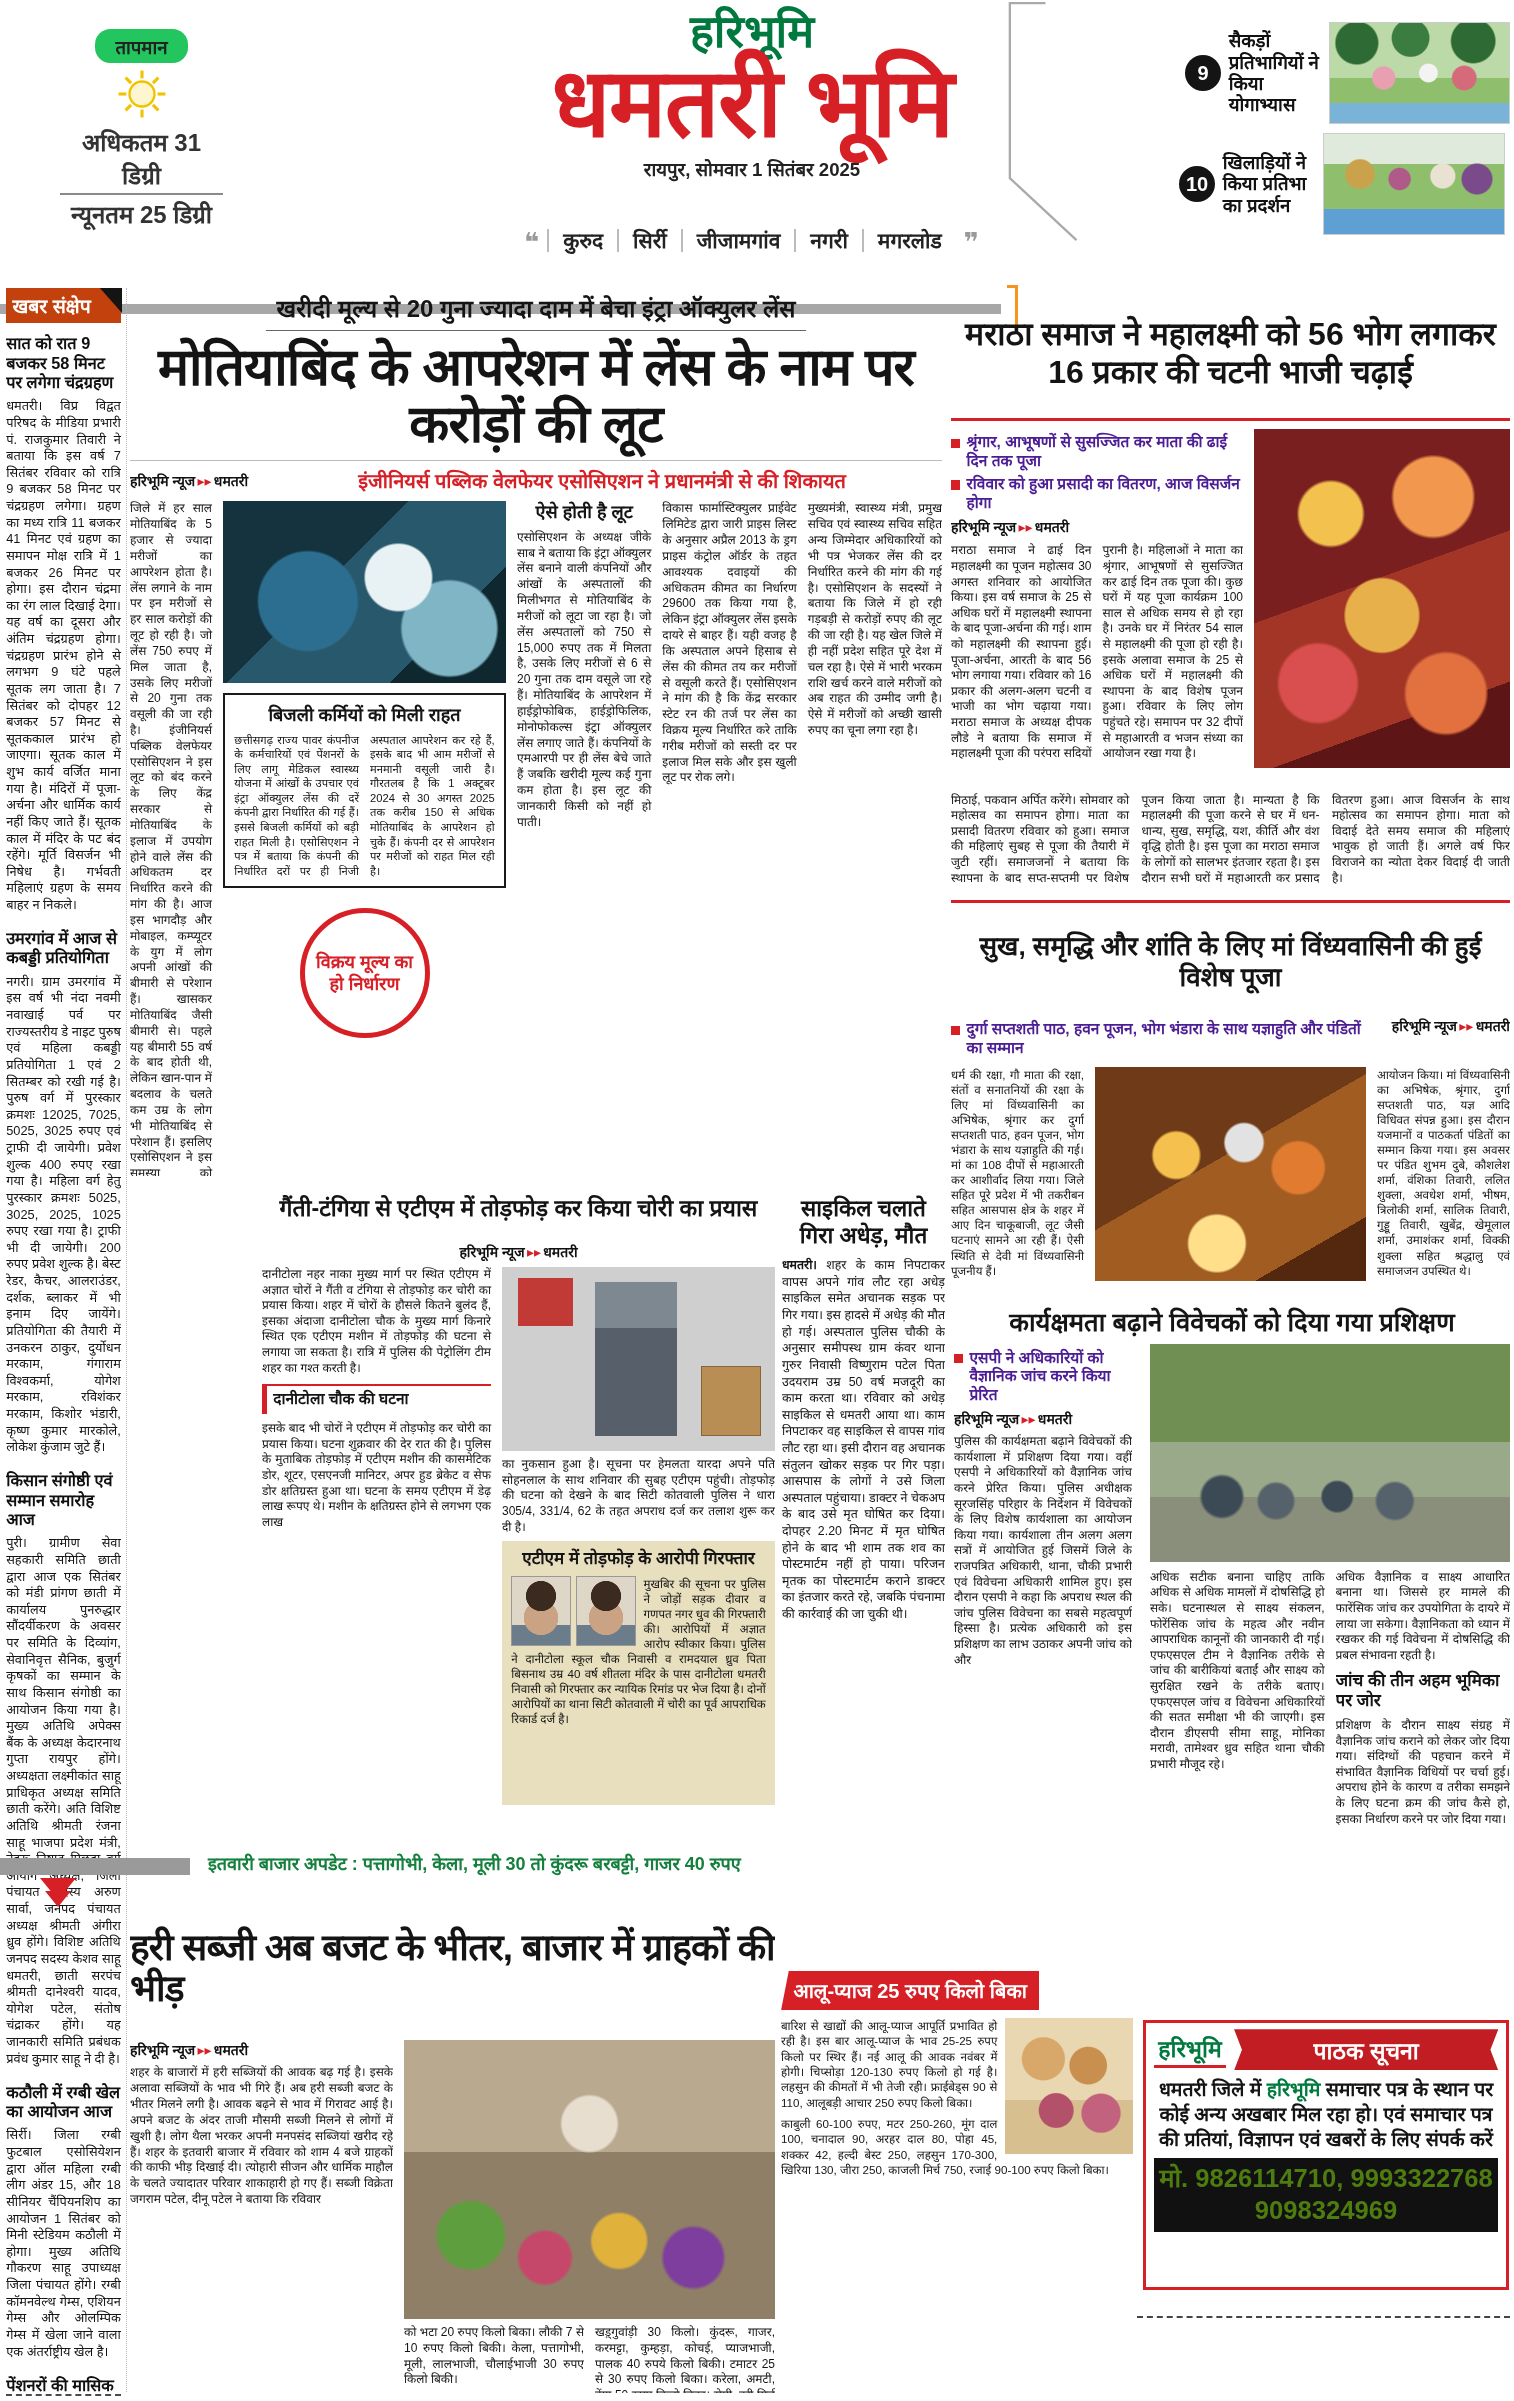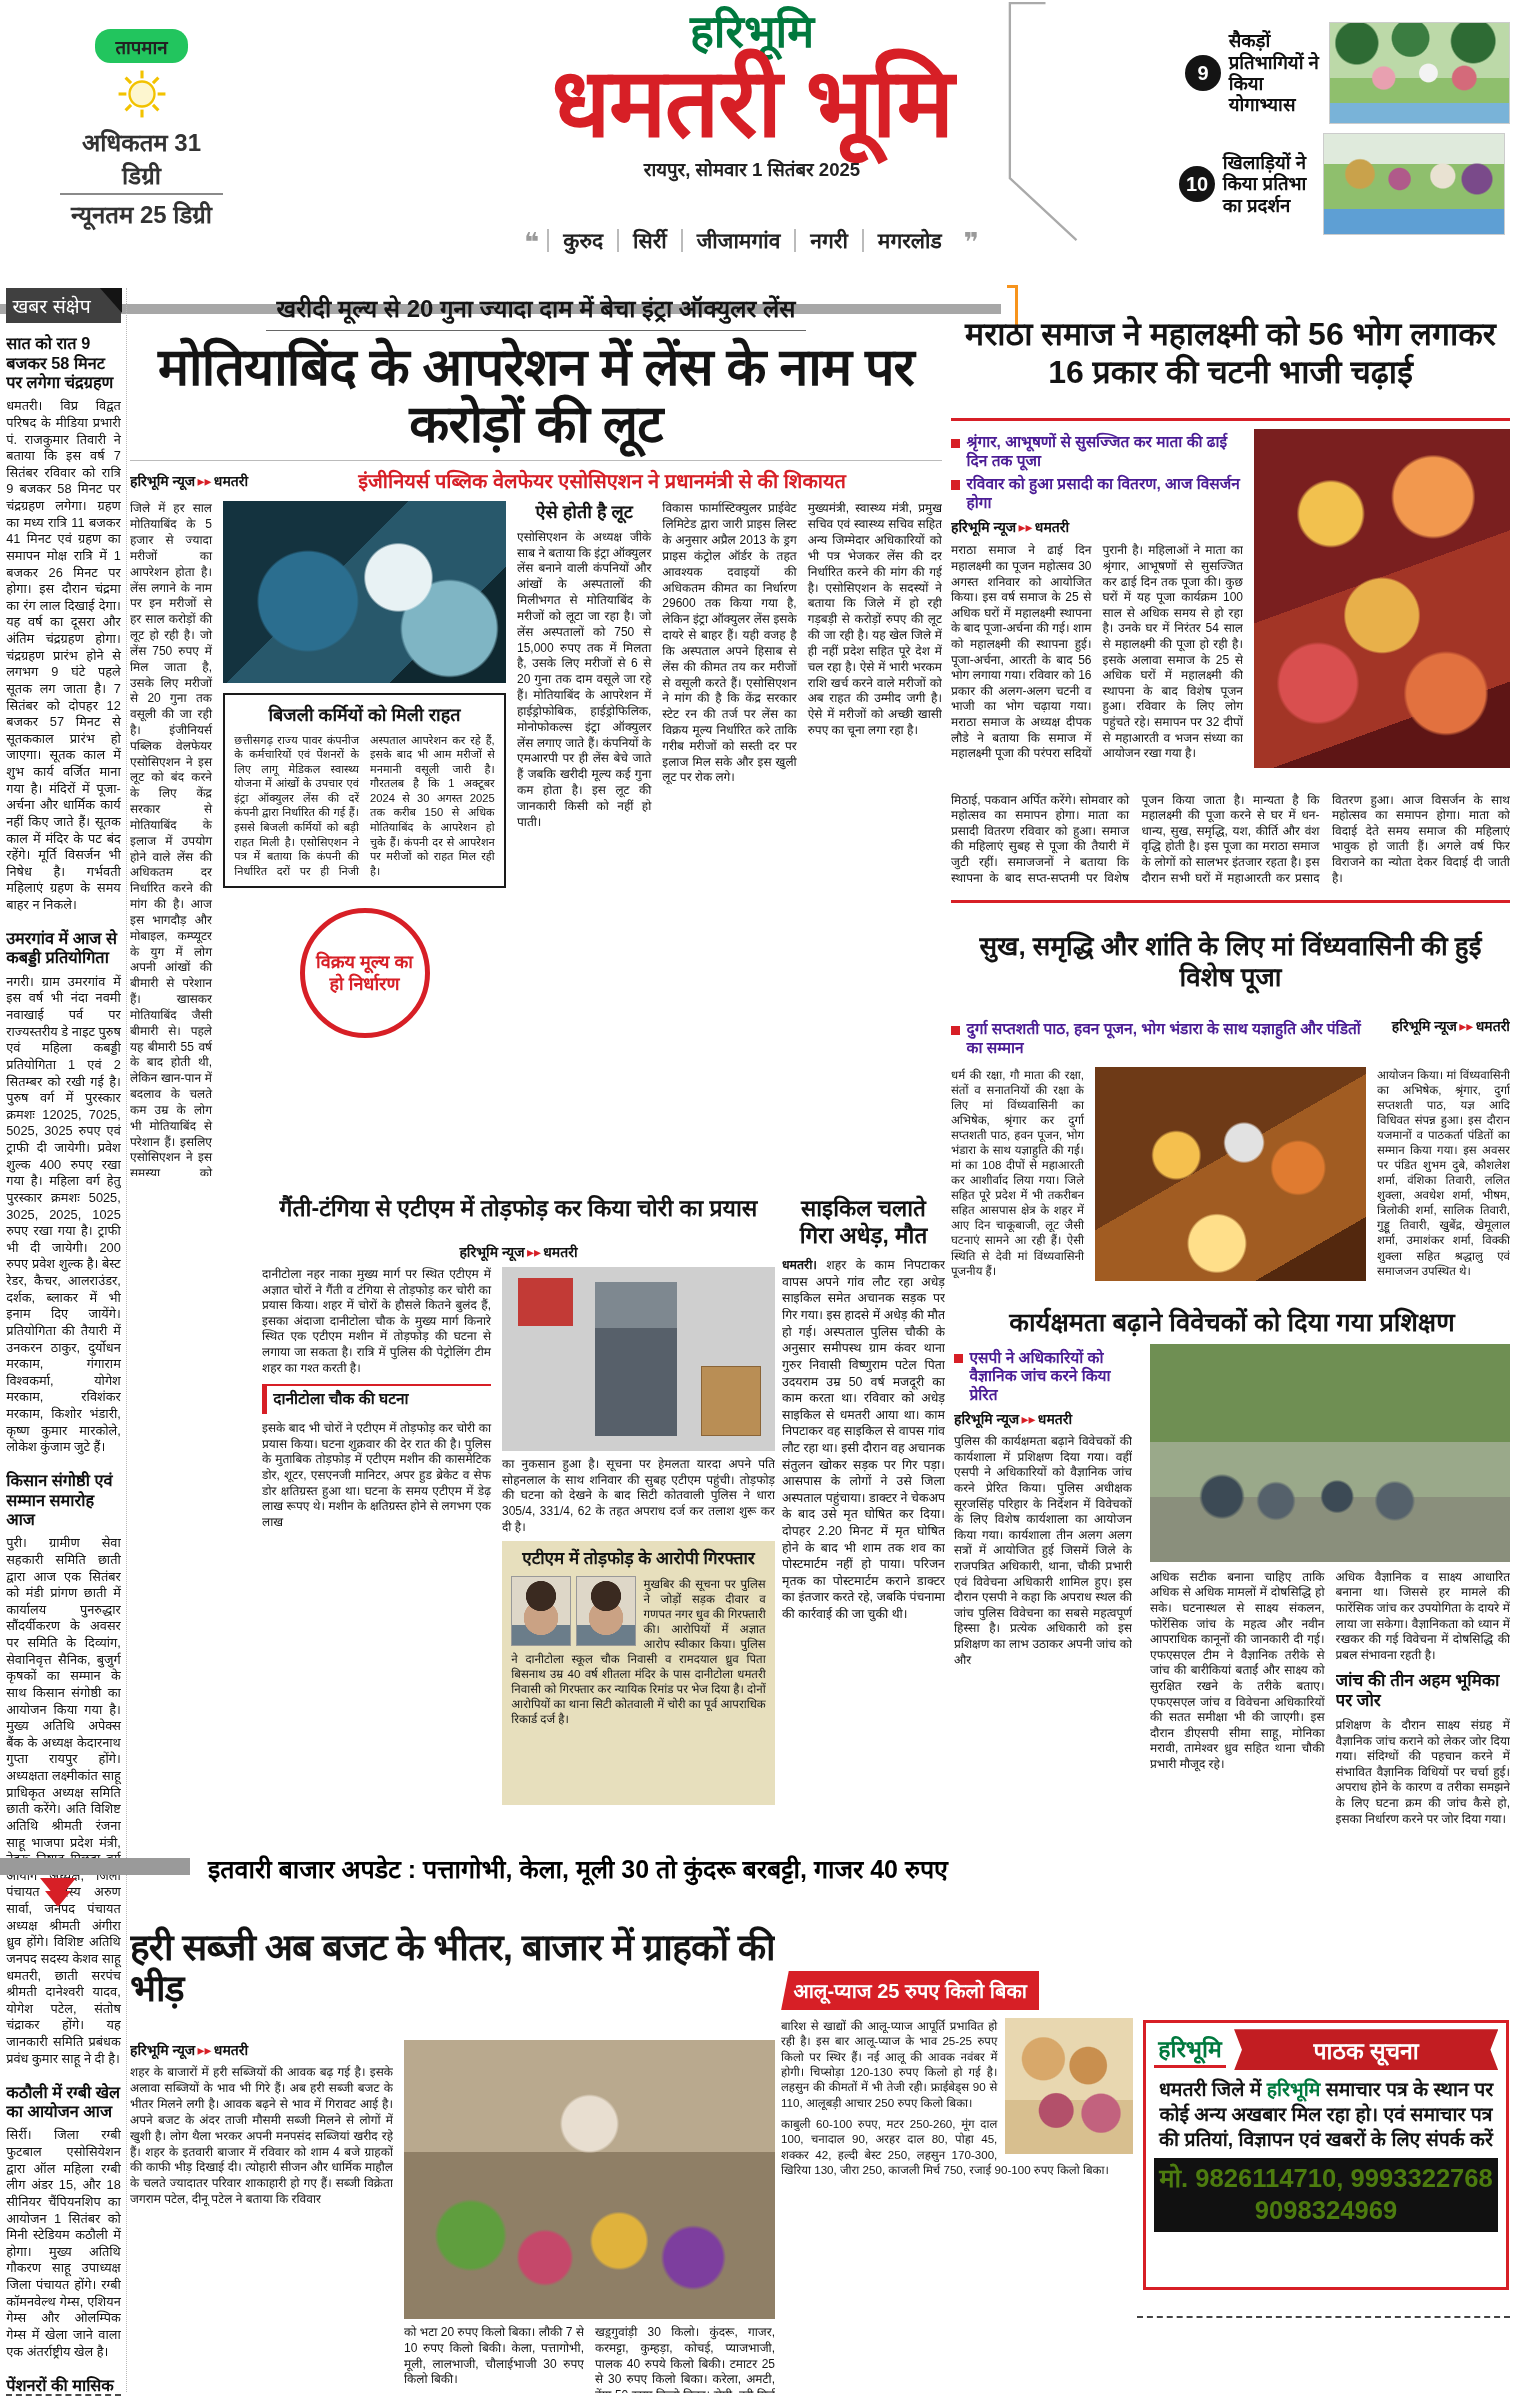--- a/index.html
+++ b/index.html
@@ -43,21 +43,21 @@
      linear-gradient(#bcd9a8 0 55%,#8fbf6d 55% 80%,#79b3d8 80% 100%);}
   .ph-kids{background:
      radial-gradient(circle at 20% 40%,#c9a24b 0 9%,transparent 10%),
      radial-gradient(circle at 42% 45%,#b05a8a 0 9%,transparent 10%),
      radial-gradient(circle at 66% 42%,#e9e2d2 0 9%,transparent 10%),
      radial-gradient(circle at 85% 45%,#7a4a8a 0 9%,transparent 10%),
      linear-gradient(#dfeadc 0 30%,#8fbf6d 30% 75%,#5e9fd4 75% 100%);}
   
   .rail{position:absolute;left:6.2px;top:288px;width:121px;height:2104px;overflow:hidden;
         border-right:1.5px dotted #b7b7b7;padding-right:5.4px;}
-  .rail-head{position:relative;background:#404040;color:#fff;font-weight:normal;font-size:19.4px;
+  .rail-head{position:relative;background:#c2410c;color:#fff;font-weight:bold;font-size:19.4px;
              padding:3.9px 6.2px 4.6px;margin-bottom:11px;}
   .rail-head .fold{position:absolute;right:-1.5px;top:-1.5px;width:0;height:0;
              border-top:26px solid #141414;border-left:23px solid transparent;}
   .brief{margin-bottom:15.5px;}
   .brief h3{margin:4.6px 0 6.2px;font-size:16.3px;line-height:1.18;color:#101010;}
   .brief p{margin:0;font-size:12.8px;line-height:1.3;}
   .rail-end{position:absolute;left:6.2px;bottom:4.6px;width:115px;border-top:2.3px dashed #4a4a4a;}
   
   .byline{font-size:14px;font-weight:bold;color:#111;white-space:nowrap;}
   .byline .ar{color:#d71f26;font-size:14px;padding:0 2.3px;}
@@ -160,22 +160,22 @@
      linear-gradient(#6f8f53 0 45%,#9aa98a 45% 70%,#8a8f7c 70%);}
   .tr-cols{display:flex;gap:11px;margin-top:7.7px;}
   .tr-cols .c{flex:1;font-size:12px;line-height:1.3;height:473px;overflow:hidden;}
   .tr-sub{font-size:17px;font-weight:bold;line-height:1.2;margin:7.7px 0 6.2px;}
   
   .strip-bar{position:absolute;left:0;top:1858px;width:190px;height:17px;background:#9a9a9a;}
   .strip-v{position:absolute;left:40px;top:1878px;}
   .tri{width:0;height:0;border-left:18.6px solid transparent;border-right:18.6px solid transparent;
        border-top:22px solid #d71f26;}
   .tri+.tri{margin-top:-12.4px;transform:scale(.72);}
-  .strip-text{position:absolute;left:208px;top:1851px;width:930px;color:#000000;
-              font-size:25px;font-weight:bold;}
+  .strip-text{position:absolute;left:208px;top:1851px;width:930px;color:#15803d;
+              font-size:18px;font-weight:bold;}
   .market{position:absolute;left:130px;top:1896px;width:645px;height:497px;overflow:hidden;}
   .mk-head{font-size:37px;font-weight:bold;line-height:1.12;letter-spacing:-0.8px;}
   .mk-row{display:flex;gap:11px;margin-top:9.3px;}
   .mk-c1{flex:0 0 263px;}
   .mk-c1 .txt{font-size:12px;line-height:1.32;margin-top:6.2px;height:364px;overflow:hidden;}
   .mk-right{flex:1;}
   .ph-market{width:100%;height:279px;background:
      radial-gradient(circle at 18% 70%,#5f9e3e 0 9%,transparent 10%),
      radial-gradient(circle at 38% 78%,#c5486a 0 8%,transparent 9%),
      radial-gradient(circle at 58% 72%,#e0b23c 0 9%,transparent 10%),

